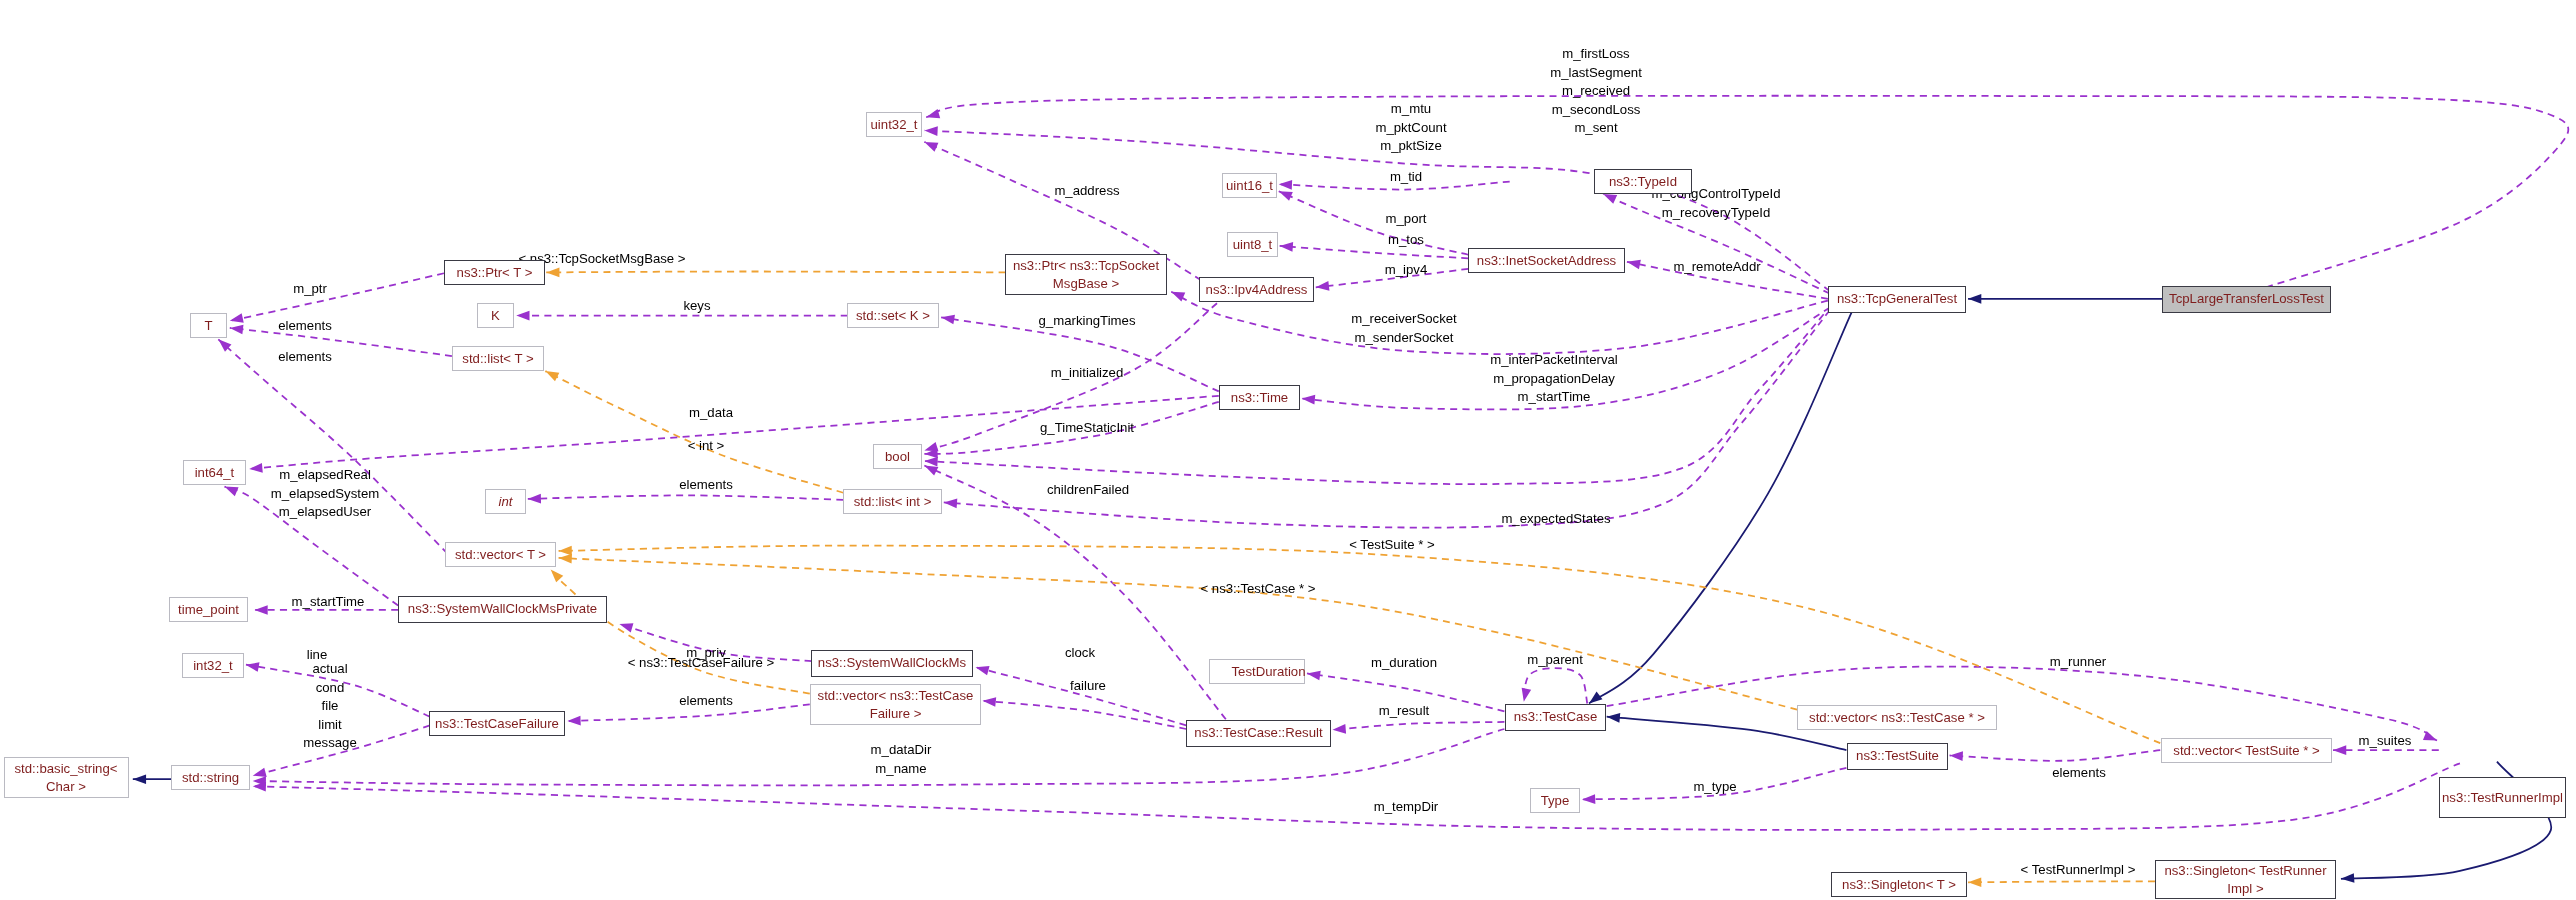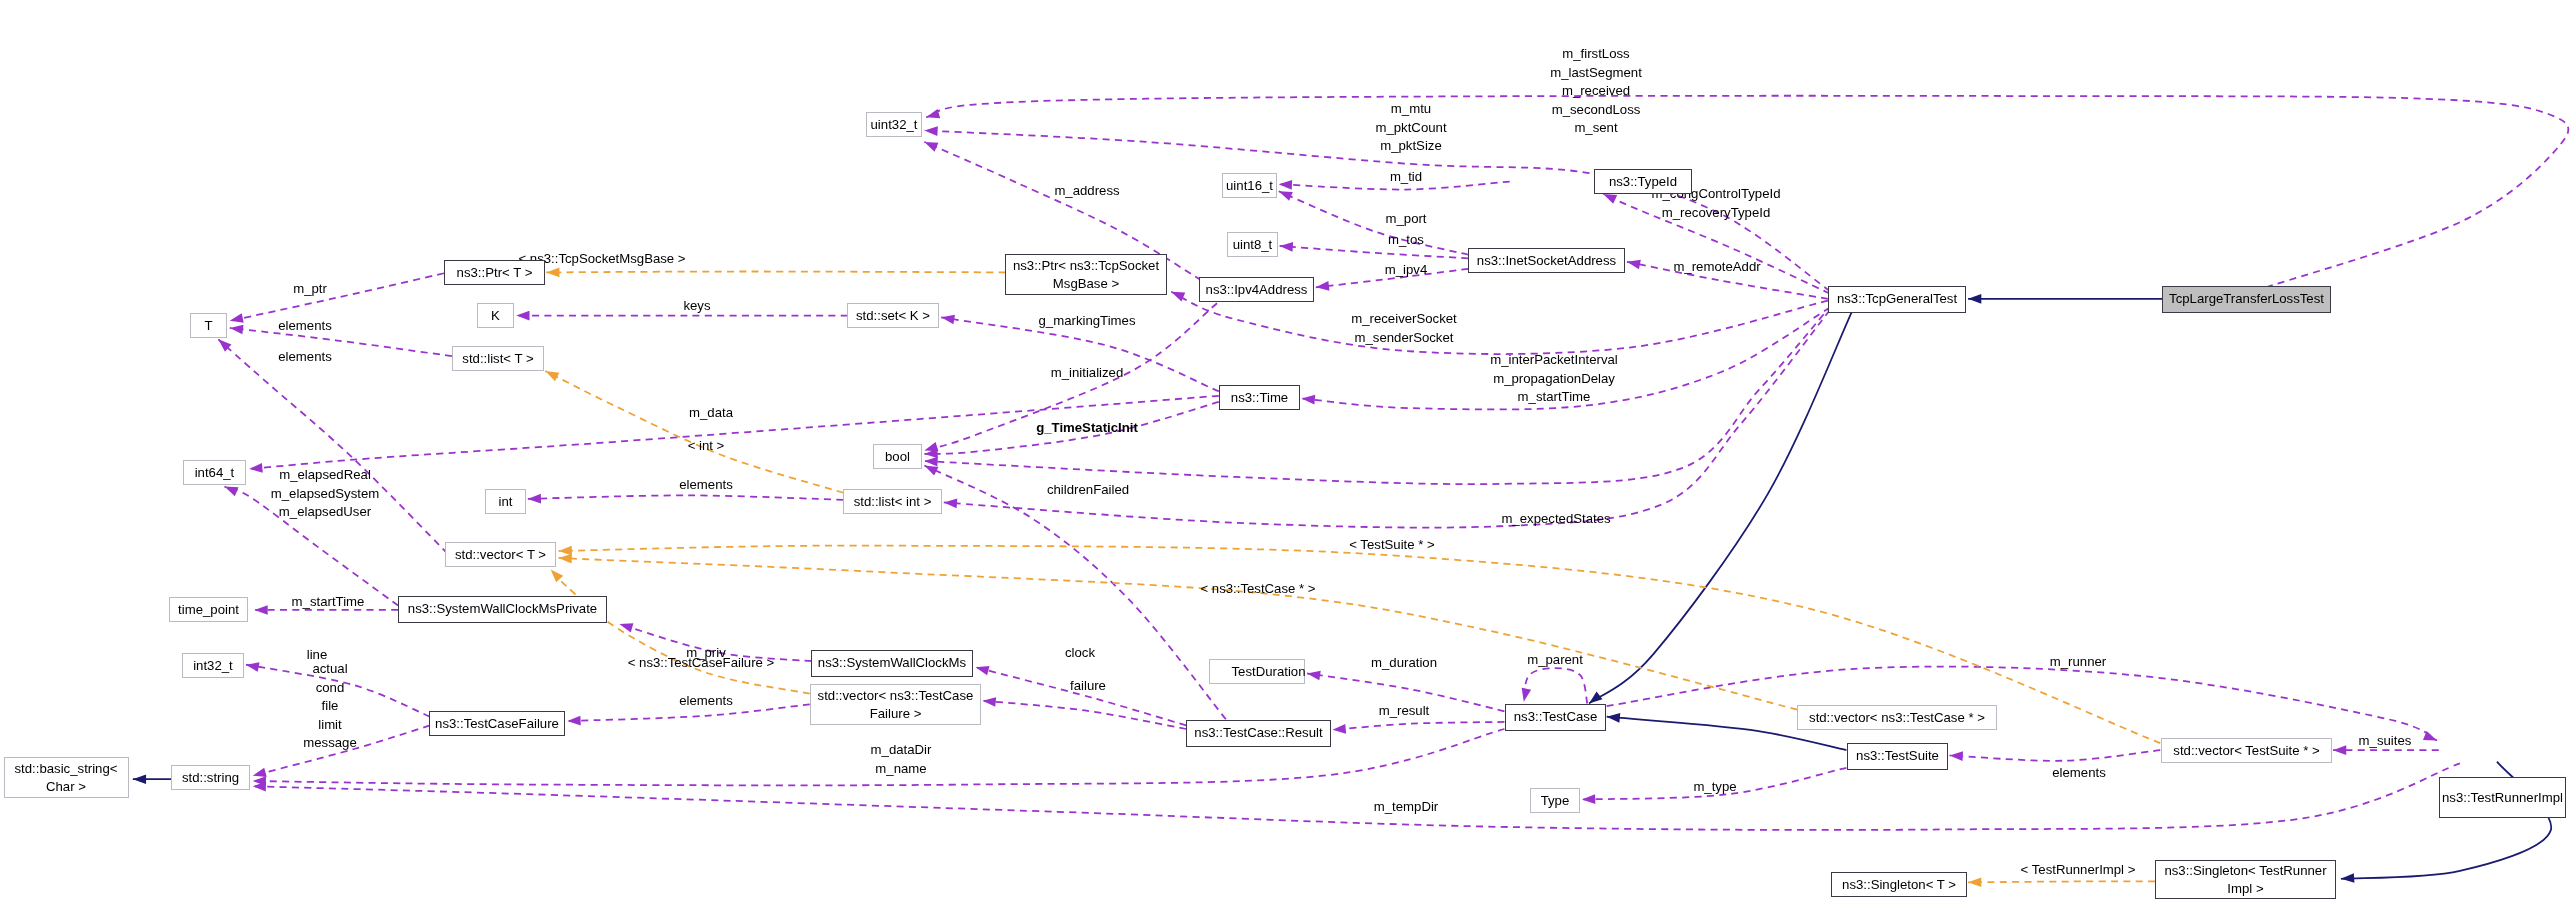--- a/index.html
+++ b/index.html
@@ -1,20 +1,20 @@
 <!DOCTYPE html>
 <html style="font-size:14px"><head>
 <meta charset="utf-8">
 <style>
   html,body{margin:0;padding:0;background:#fff;}
   #canvas{position:relative;width:2576px;height:900px;background:#ffffff;overflow:hidden;
           font-family:"Liberation Sans","DejaVu Sans",sans-serif;}
   #edge-layer{position:absolute;left:0;top:0;width:2576px;height:900px;}
   .node{position:absolute;display:flex;flex-direction:column;align-items:center;justify-content:center;
-        background:#fff;border:0.9px solid #babac2;color:#000000;font-size:13.2px;line-height:17.6px;
+        background:#fff;border:0.9px solid #babac2;color:#7f1d1d;font-size:13.2px;line-height:17.6px;
         white-space:nowrap;box-sizing:border-box;text-align:center;}
   .node.strong{border:1.8px solid #3a3a44;}
   .node.target{border:1.8px solid #3a3a44;background:#bfbfbf;}
   .elabel{position:absolute;transform:translateX(-50%);color:#000;font-size:13.2px;line-height:18.5px;
           text-align:center;white-space:nowrap;pointer-events:none;}
 </style>
 </head>
 <body>
 
 <div id="canvas">
@@ -170,21 +170,21 @@
     </div>
     <div class="elabel" style="left: 697px; top: 297px;">
       <div>keys</div>
     </div>
     <div class="elabel" style="left: 1087px; top: 312px;">
       <div>g_markingTimes</div>
     </div>
     <div class="elabel" style="left: 1087px; top: 364px;">
       <div>m_initialized</div>
     </div>
-    <div class="elabel" style="left: 1087px; top: 419px; font-weight: bold;">
+    <div class="elabel" style="left: 1087px; top: 419px;">
       <div>g_TimeStaticInit</div>
     </div>
     <div class="elabel" style="left: 1088px; top: 481px;">
       <div>childrenFailed</div>
     </div>
     <div class="elabel" style="left: 1556px; top: 510px;">
       <div>m_expectedStates</div>
     </div>
     <div class="elabel" style="left: 706px; top: 476px;">
       <div>elements</div>
@@ -319,21 +319,21 @@
     </div>
     <div class="node strong" style="left: 1219px; top: 385px; width: 81px; height: 25px;">
       <div>ns3::Time</div>
     </div>
     <div class="node" style="left: 873px; top: 444px; width: 49px; height: 25px;">
       <div>bool</div>
     </div>
     <div class="node" style="left: 183px; top: 460px; width: 63px; height: 25px;">
       <div>int64_t</div>
     </div>
-    <div class="node" style="left: 485px; top: 489px; width: 41px; height: 25px;">
+    <div class="node" style="left: 485px; top: 489px; width: 41px; height: 25px; font-style: italic;">
       <div>int</div>
     </div>
     <div class="node" style="left: 843px; top: 489px; width: 99px; height: 25px;">
       <div>std::list&lt; int &gt;</div>
     </div>
     <div class="node" style="left: 445px; top: 542px; width: 111px; height: 25px;">
       <div>std::vector&lt; T &gt;</div>
     </div>
     <div class="node" style="left: 169px; top: 597px; width: 79px; height: 25px;">
       <div>time_point</div>

